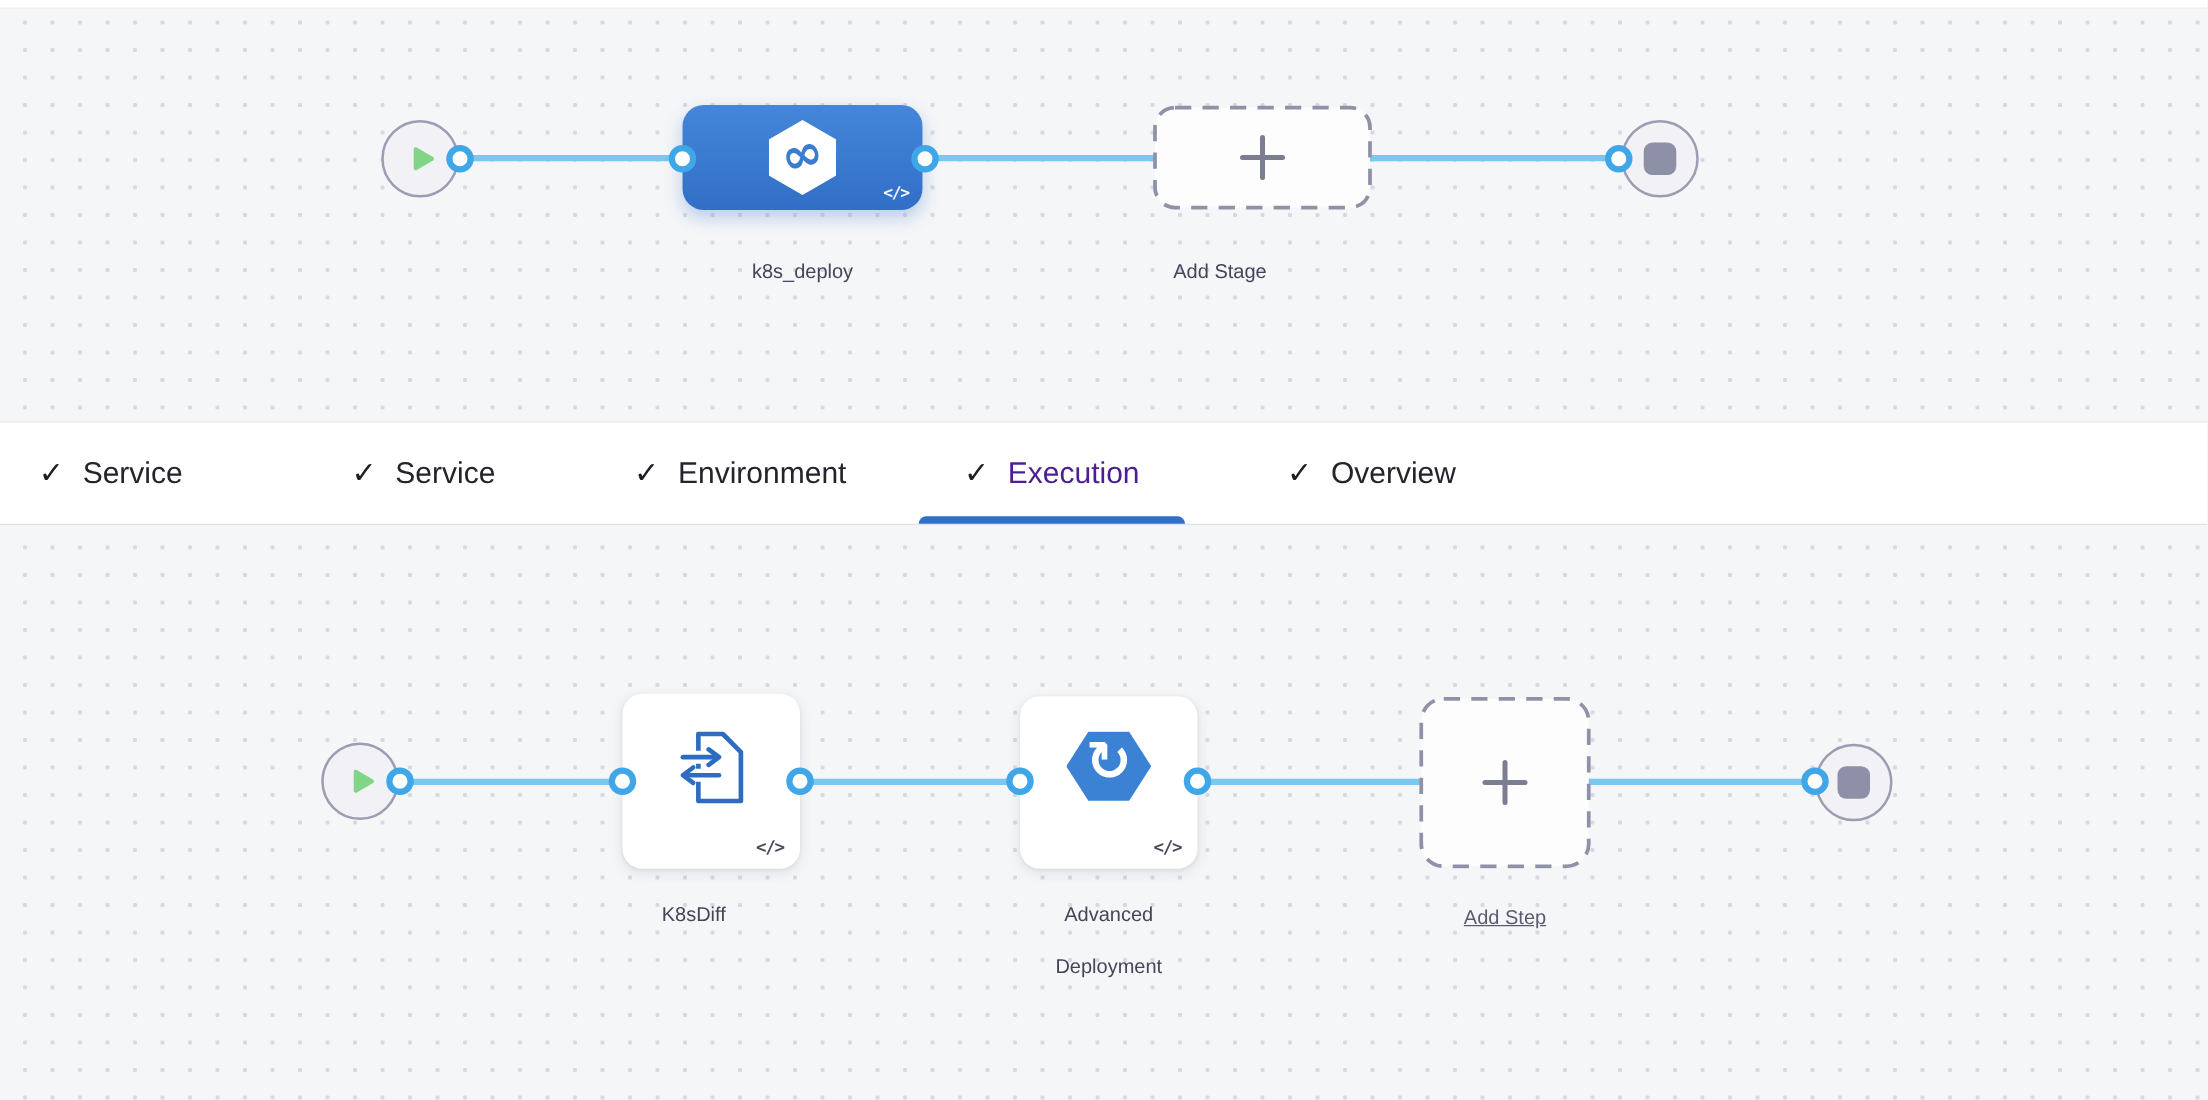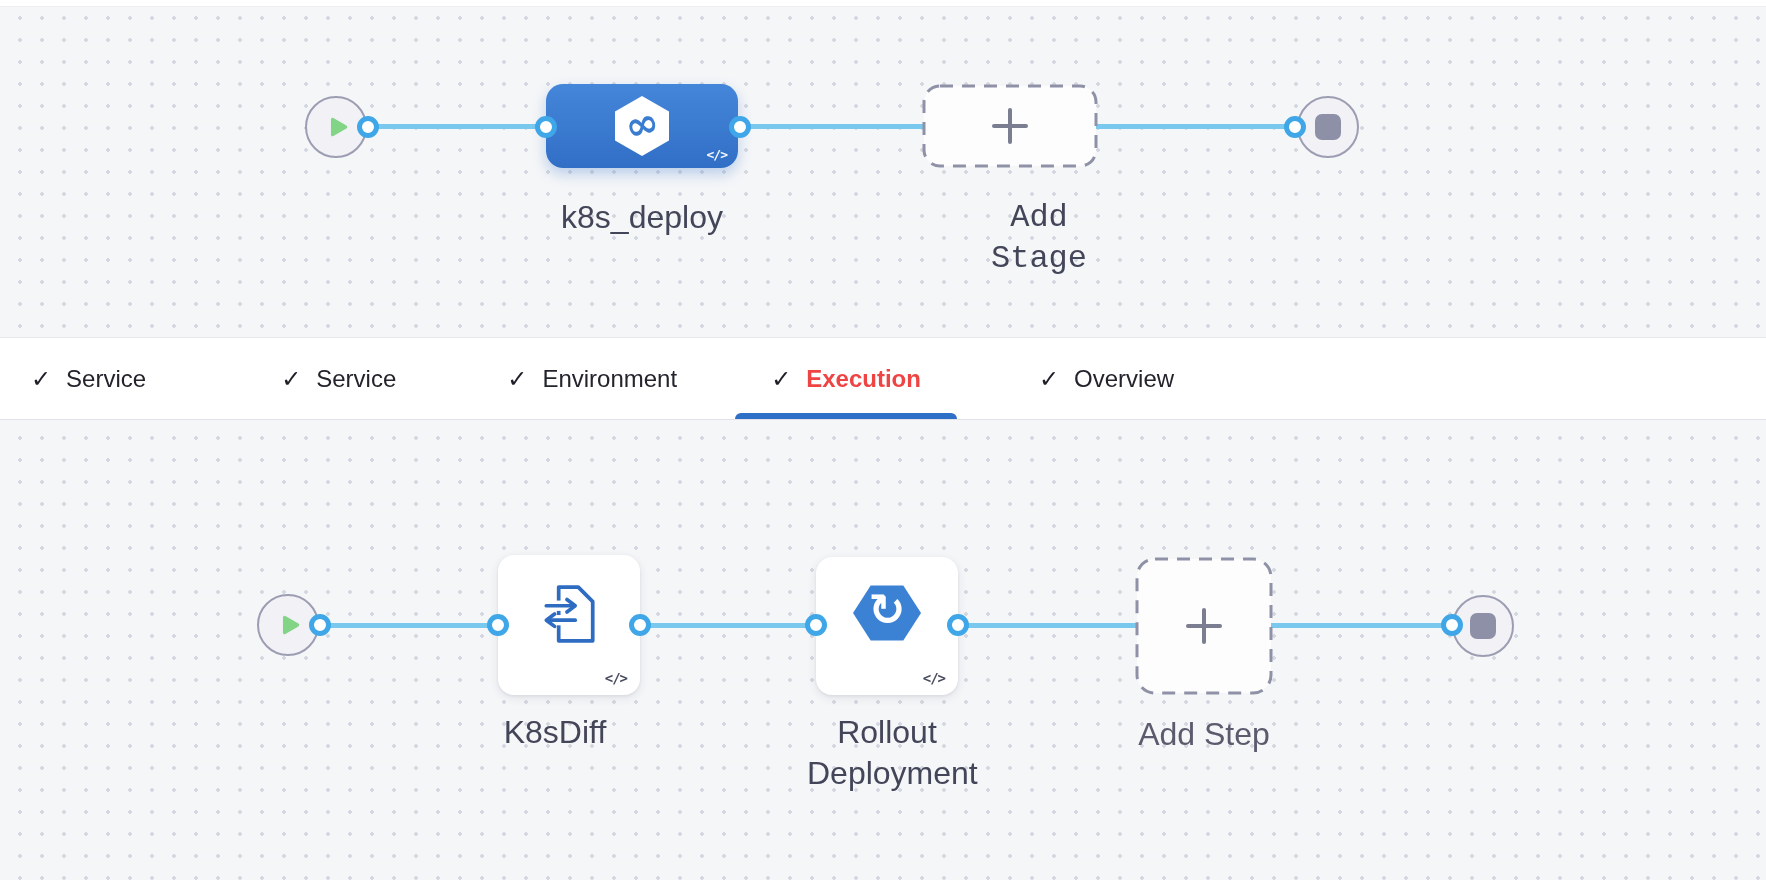--- a/index.html
+++ b/index.html
@@ -50,35 +50,35 @@
   
   .step-card { position:absolute; background:#ffffff; border-radius:16px; z-index:2;
     box-shadow:0 3px 10px rgba(40,50,80,0.10), 0 1px 3px rgba(40,50,80,0.08);
     display:flex; align-items:flex-start; justify-content:center; }
   .hexagon-blue { width:68px; height:60px; background:#3b82d4;
     clip-path:polygon(0% 50%, 26% 4%, 74% 4%, 100% 50%, 74% 96%, 26% 96%);
     display:flex; align-items:center; justify-content:center; }
   .redo-glyph { font-family:"DejaVu Sans","Liberation Sans",sans-serif; font-size:44px; font-weight:bold; color:#ffffff; line-height:1; margin-top:-6px; }
 
   
-  .node-label { position:absolute; text-align:center; font-size:32px; color:#434659; z-index:3; line-height:41px; }
+  .node-label { position:absolute; text-align:center; font-size:16px; color:#434659; z-index:3; line-height:41px; }
   .node-label.muted { color:#5a5c6e; }
 
   
   .tab-bar { position:absolute; left:0; top:337px; width:1766px; height:83px; background:#ffffff;
     border-top:1px solid #e7e8ed; border-bottom:1px solid #e0e2e8; z-index:6;
     display:flex; align-items:stretch; padding-left:31px; }
   .tab { position:relative; display:flex; align-items:center; height:100%; cursor:pointer; }
   .tab:nth-child(2) { margin-left:135px; }
   .tab:nth-child(3) { margin-left:111px; }
   .tab:nth-child(4) { margin-left:94px; }
   .tab:nth-child(5) { margin-left:118px; }
   .tab .check { font-size:24px; font-weight:bold; color:#1d1e26; margin-right:15px; line-height:1; }
   .tab .tab-label { font-size:24px; color:#23242c; }
-  .tab.active .tab-label { font-weight:bold; color:#ef4444; }
+  .tab.active .tab-label { font-weight:normal; color:#4c1d95; }
   .tab-underline { position:absolute; left:-36px; right:-36px; bottom:0; height:6px; background:#2e6fc7; border-radius:6px 6px 0 0; }
 </style>
 </head>
 <body>
 
 <div class="page">
 
   <div class="top-strip"></div>
 
   <div class="canvas canvas-top">
@@ -101,21 +101,21 @@
     <div class="port" style="left:535px; top:116px;"></div>
     <div class="port" style="left:729px; top:116px;"></div>
     <div class="node-label" style="left:512px; top:197px; width:260px;">k8s_deploy</div>
 
     <div class="add-box" style="left:922px; top:84px; width:176px; height:84px;">
       <svg width="176" height="84">
         <rect x="2" y="2" width="172" height="80" rx="16" fill="#fdfdfe" stroke="#8f92a6" stroke-width="3" stroke-dasharray="13 9"></rect>
       </svg>
       <span class="plus-icon"></span>
     </div>
-    <div class="node-label" style="left:959px; top:197px; width:160px;font-family:Liberation Mono, monospace;">Add Stage</div>
+    <div class="node-label" style="left:896px; top:197px; width:160px;">Add Stage</div>
 
     <div class="port" style="left:1284px; top:116px;"></div>
     <div class="terminal-node" style="left:1297px; top:96px;">
       <span class="stop-icon"></span>
     </div>
   </div>
 
   <nav class="tab-bar">
     <div class="tab">
       <span class="check">✓</span>
@@ -168,29 +168,29 @@
     <div class="node-label" style="left:475px; top:292px; width:160px;">K8sDiff</div>
 
     <div class="step-card" style="left:816px; top:137px; width:142px; height:138px;">
       <div class="hexagon-blue" style="margin-top:26px;">
         <span class="redo-glyph">↻</span>
       </div>
       <span class="code-badge on-white">&lt;/&gt;</span>
     </div>
     <div class="port" style="left:805px; top:194px;"></div>
     <div class="port" style="left:947px; top:194px;"></div>
-    <div class="node-label" style="left:807px; top:292px; width:160px;">Rollout Deployment</div>
+    <div class="node-label" style="left:807px; top:292px; width:160px;">Advanced Deployment</div>
 
     <div class="add-box" style="left:1135px; top:137px; width:138px; height:138px;">
       <svg width="138" height="138">
         <rect x="2" y="2" width="134" height="134" rx="18" fill="#fdfdfe" stroke="#8f92a6" stroke-width="3" stroke-dasharray="13 9"></rect>
       </svg>
       <span class="plus-icon"></span>
     </div>
-    <div class="node-label muted" style="left:1124px; top:294px; width:160px;">Add Step</div>
+    <div class="node-label muted" style="left:1124px; top:294px; width:160px;text-decoration:underline;">Add Step</div>
 
     <div class="port" style="left:1441px; top:194px;"></div>
     <div class="terminal-node" style="left:1452px; top:175px;">
       <span class="stop-icon"></span>
     </div>
   </div>
 
 </div>
 
 </body></html>

